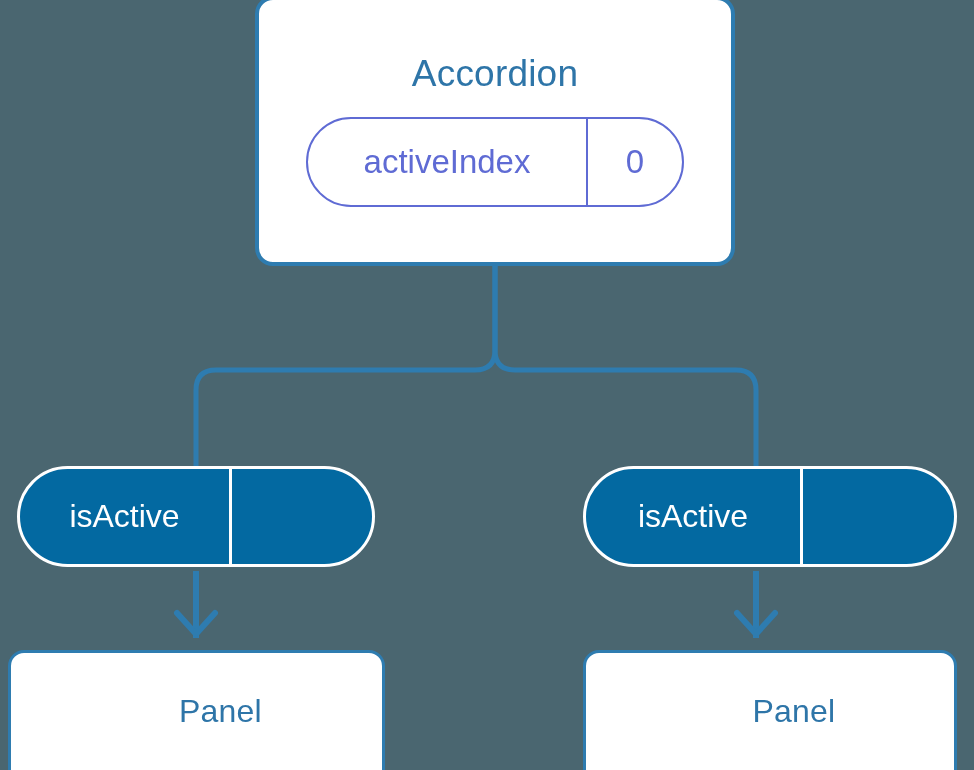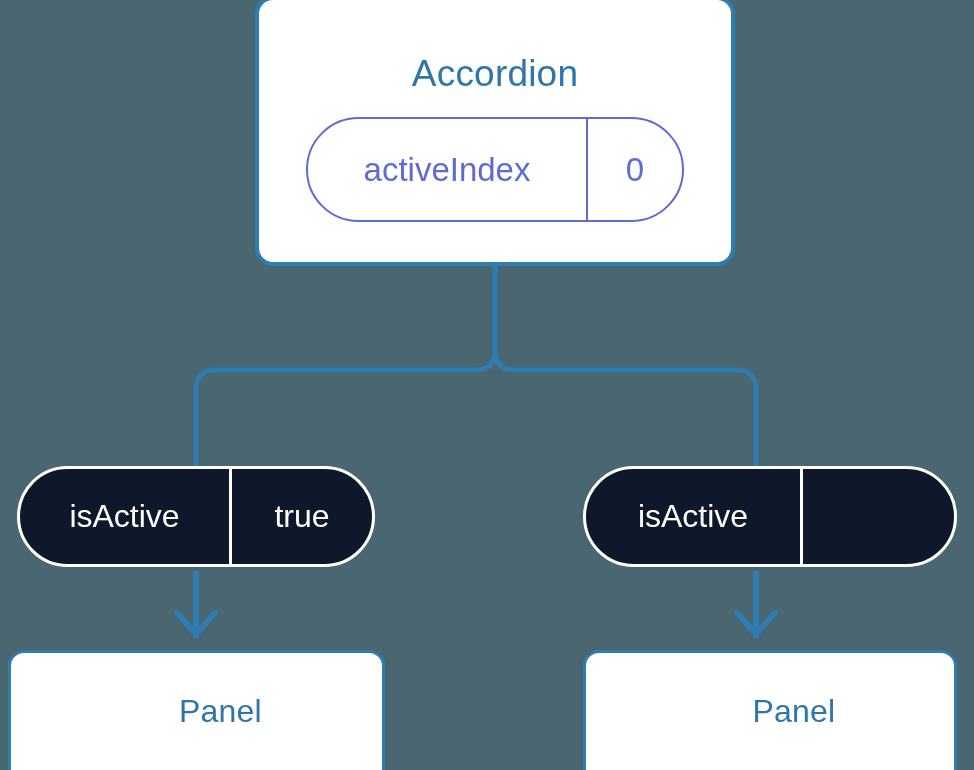--- a/index.html
+++ b/index.html
@@ -97,40 +97,40 @@
     justify-content: center;
     box-sizing: border-box;
     white-space: nowrap;
   }
 
   
   #state-pill-active-index {
     left: 306px;
     top: 117px;
     width: 378px;
-    height: 105px;
+    height: 90px;
     border: 2px solid #5f6bd4;
     background: #ffffff;
     color: #5f6bd4;
     font-size: 33px;
   }
   #state-pill-active-index .pill-key {
     width: 280px;
     border-right: 2px solid #5f6bd4;
   }
   #state-pill-active-index .pill-val {
     flex: 1;
   }
 
   
   .pill-filled {
     top: 466px;
     height: 101px;
     border: 3px solid #ffffff;
-    background: #0f172a;
+    background: #0369a1;
     color: #ffffff;
     font-size: 32px;
   }
   .pill-filled .pill-key {
     border-right: 3px solid #ffffff;
   }
   .pill-filled .pill-val {
     flex: 1;
   }
   #state-pill-is-active-true {
@@ -173,21 +173,20 @@
     <div class="card-title">Accordion</div>
   </div>
 
   <div class="pill" id="state-pill-active-index">
     <div class="pill-key">activeIndex</div>
     <div class="pill-val">0</div>
   </div>
 
   <div class="pill pill-filled" id="state-pill-is-active-true">
     <div class="pill-key">isActive</div>
-    <div class="pill-val">true</div>
   </div>
 
   <div class="pill pill-filled" id="state-pill-is-active-false">
     <div class="pill-key">isActive</div>
   </div>
 
   <div class="card panel-card" id="panel-card-left">
     <div class="card-title">Panel</div>
   </div>
 

